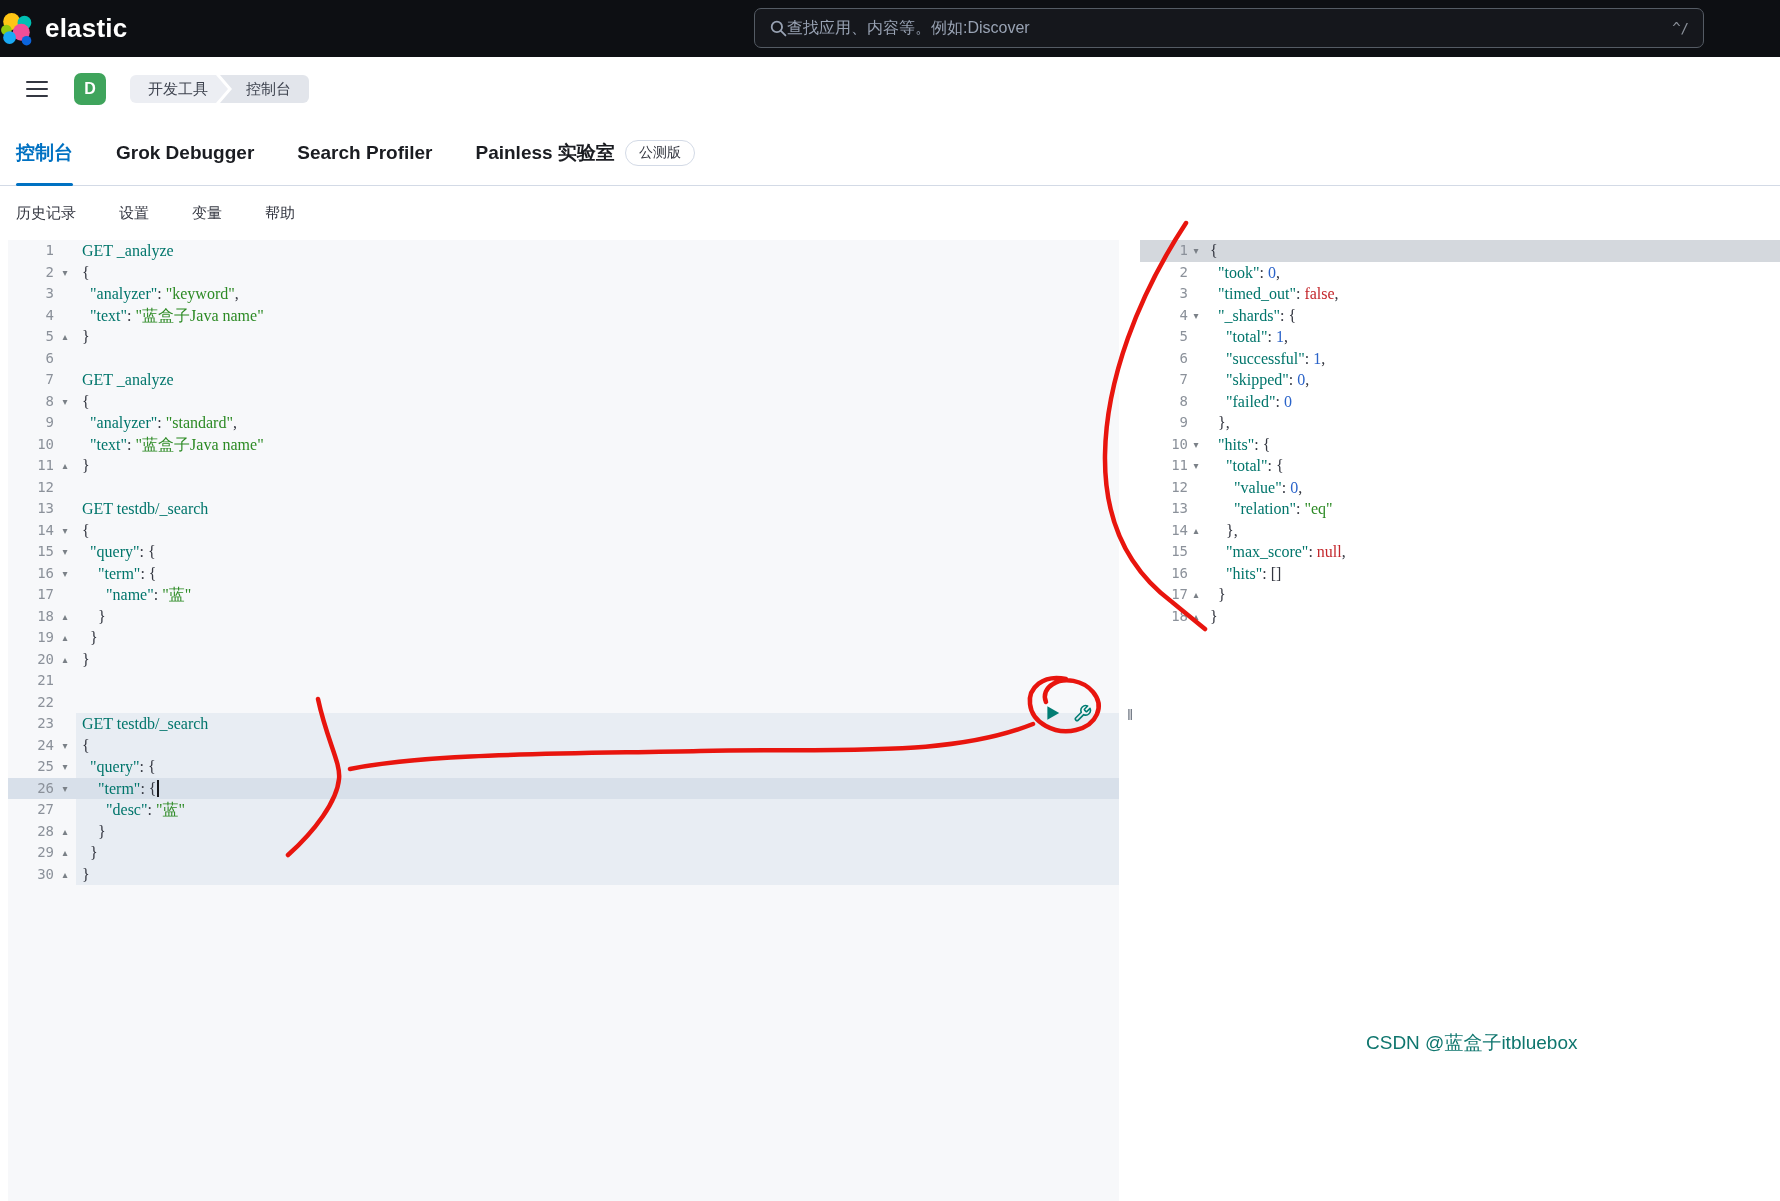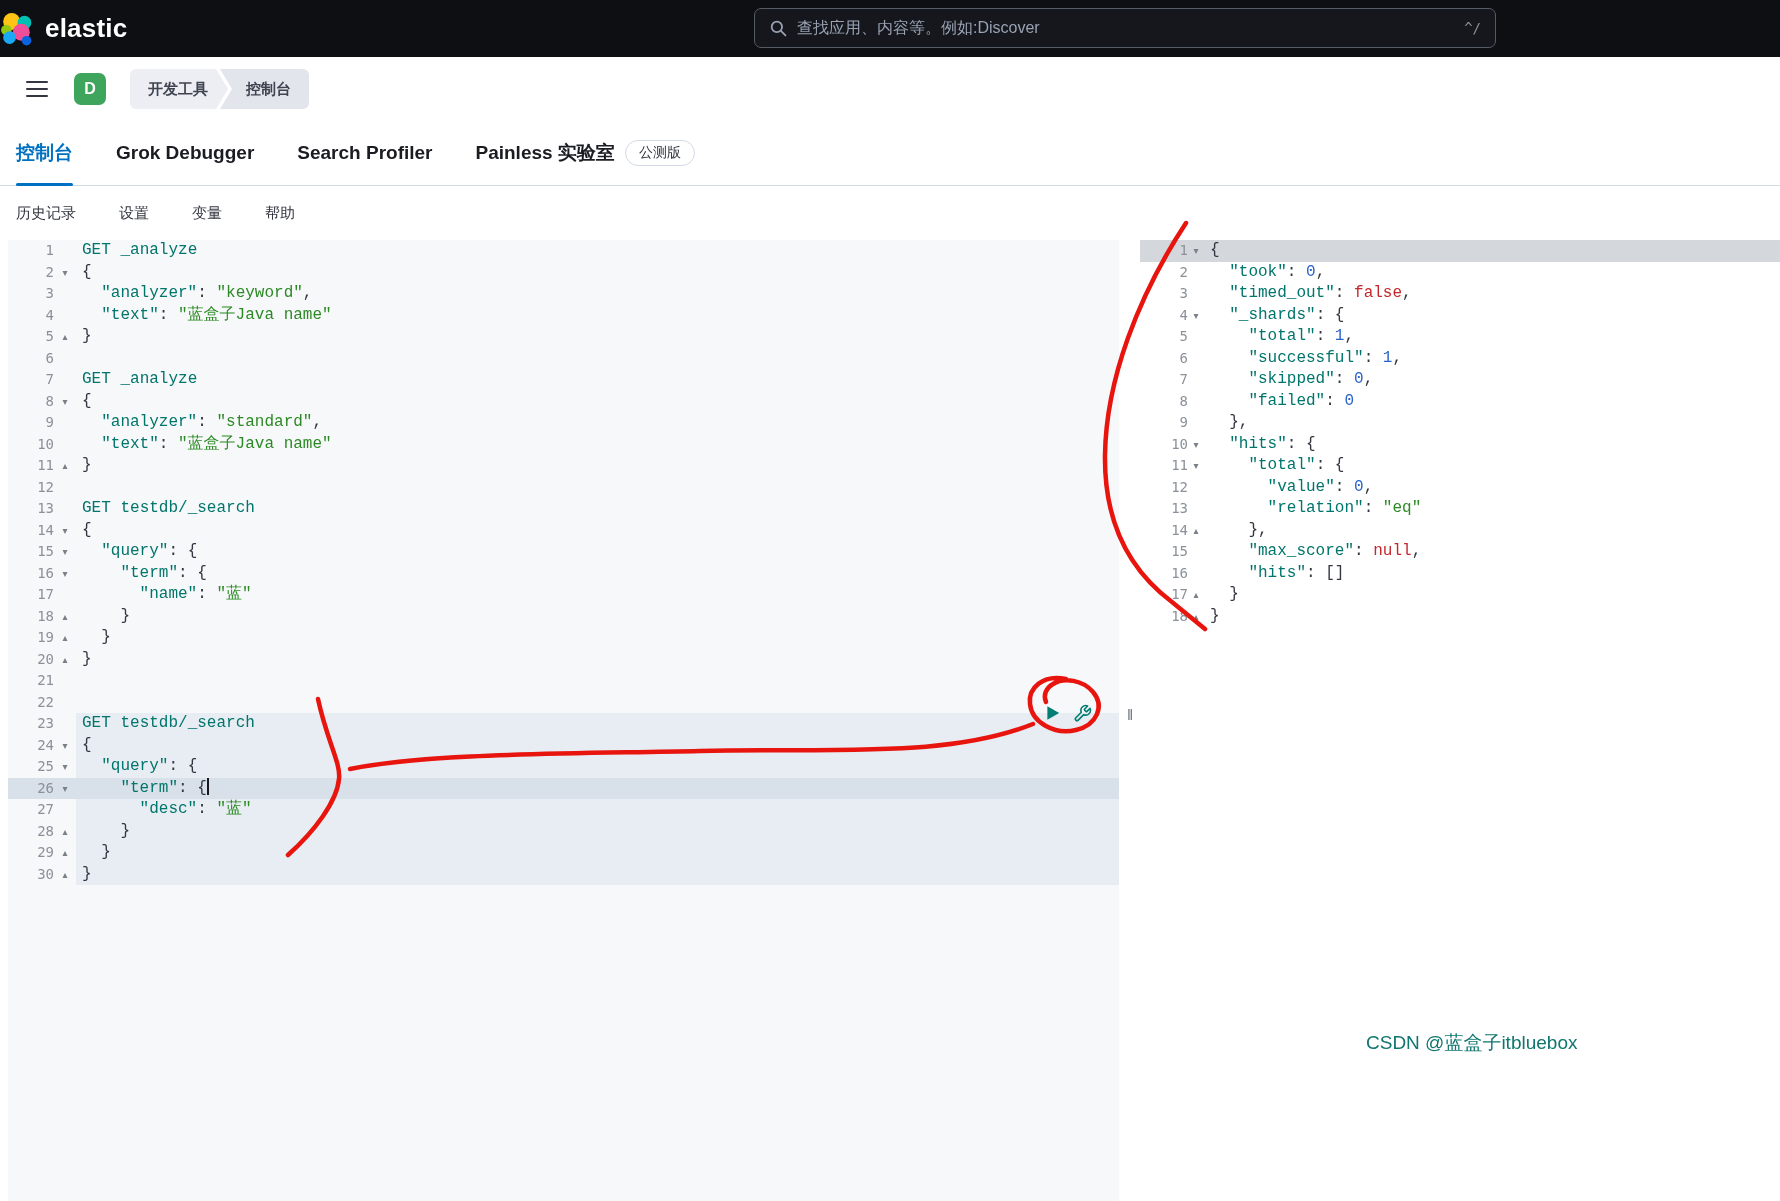--- a/index.html
+++ b/index.html
@@ -3,33 +3,33 @@
 <meta charset="utf-8">
 <style>
   * { margin:0; padding:0; box-sizing:border-box; }
   html,body { width:1780px; height:1201px; }
   body { position:relative; background:#ffffff; font-family:"Liberation Sans",sans-serif; overflow:hidden; color:#343741; }
 
   
   .topbar { height:57px; background:#0d0f13; display:flex; align-items:center; position:relative; }
   .logo { display:flex; align-items:center; gap:11px; padding-left:0; }
   .logo-text { color:#fff; font-size:26px; font-weight:600; letter-spacing:.2px; }
-  .search-box { position:absolute; left:754px; top:8px; width:742px; height:40px; background:#15171c;
-    border:1px solid #545b64; border-radius:7px; display:flex; align-items:center; padding:0 14px; gap:10px; cursor:text; }
+  .search-box { position:absolute; left:754px; top:8px; width:950px; height:40px; background:#15171c;
+    border:1px solid #545b64; border-radius:7px; display:flex; align-items:center; padding:0 14px; cursor:text; }
   .search-ph { color:#98a2b3; font-size:16px; flex:1; white-space:nowrap; overflow:hidden; }
   .shortcut { color:#8a9099; font-size:14px; font-family:"DejaVu Sans Mono",monospace; }
 
   
   .chrome { height:64px; display:flex; align-items:center; padding-left:26px; background:#fff; }
   .hamburger { width:22px; display:flex; flex-direction:column; gap:4.5px; cursor:pointer; }
   .hamburger i { display:block; height:2.5px; background:#343741; border-radius:1px; }
   .space-badge { width:32px; height:32px; margin-left:26px; border-radius:7px; background:#3fa45c; color:#fff;
     display:flex; align-items:center; justify-content:center; font-size:16px; font-weight:700; cursor:pointer; }
   .crumbs { display:flex; align-items:center; margin-left:24px; }
-  .crumb { height:40px; display:flex; align-items:center; font-size:15px; color:#3f4450; cursor:pointer;font-weight:bold; }
+  .crumb { height:28px; display:flex; align-items:center; font-size:15px; color:#3f4450; cursor:pointer; }
   .crumb-1 { background:#eceef3; padding:0 20px 0 18px; clip-path:polygon(0 0,calc(100% - 12px) 0,100% 50%,calc(100% - 12px) 100%,0 100%); border-radius:6px 0 0 6px; z-index:1; }
   .crumb-2 { background:#e2e5eb; margin-left:-8px; padding:0 18px 0 26px; clip-path:polygon(0 0,100% 0,100% 100%,0 100%,12px 50%); border-radius:0 6px 6px 0; }
 
   
   .tabs { height:65px; display:flex; align-items:stretch; gap:43px; padding-left:16px; border-bottom:1px solid #d3dae6; background:#fff; }
   .tab { position:relative; display:flex; align-items:center; font-size:19px; font-weight:700; color:#1a1c21; cursor:pointer; }
   .tab.active { color:#0071c2; }
   .tab.active::after { content:""; position:absolute; left:0; right:0; bottom:-1px; height:3px; background:#0071c2; border-radius:2px; }
   .tab-group { display:flex; align-items:center; gap:10px; }
   .beta-badge { font-size:14px; font-weight:400; color:#343741; border:1px solid #d3dae6; border-radius:15px; padding:3px 13px; background:#fff; }
@@ -46,21 +46,21 @@
   .code-row { display:flex; height:21.5px; line-height:21.5px; }
   .gutter { flex:none; display:flex; }
   .pane-left  .gutter { width:68px; }
   .pane-right .gutter { width:64px; }
   .ln { text-align:right; font-family:"DejaVu Sans Mono",monospace; font-size:14px; color:#8b919a; }
   .pane-left  .ln { width:46px; }
   .pane-right .ln { width:48px; }
   .fold { text-align:center; font-size:10px; color:#7a8087; cursor:pointer; }
   .pane-left  .fold { width:22px; }
   .pane-right .fold { width:16px; }
-  .code { flex:1; padding-left:6px; font-family:Liberation Mono, monospace; font-size:16px; color:#343741; white-space:pre; cursor:text; }
+  .code { flex:1; padding-left:6px; font-family:Liberation Serif, serif; font-size:16px; color:#343741; white-space:pre; cursor:text; }
 
   .t-method { color:#00756b; }
   .t-url    { color:#00756b; }
   .t-key    { color:#00756b; }
   .t-str    { color:#2c8a24; }
   .t-num    { color:#2a63c9; }
   .t-bool   { color:#c4272c; }
   .t-plain  { color:#343741; }
 
   .pane-left .row-block .code { background:#e8edf3; }

